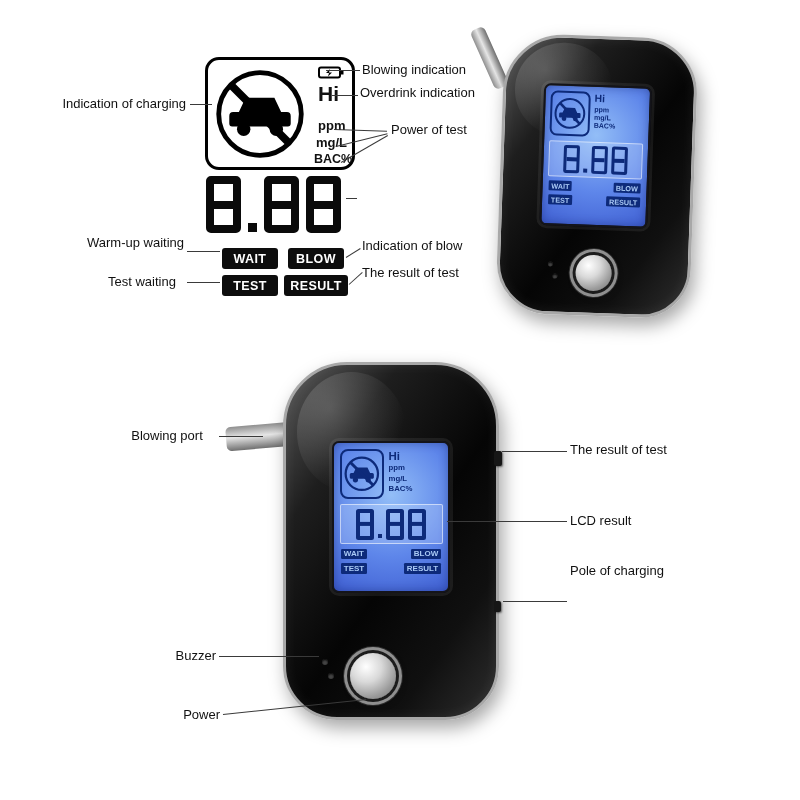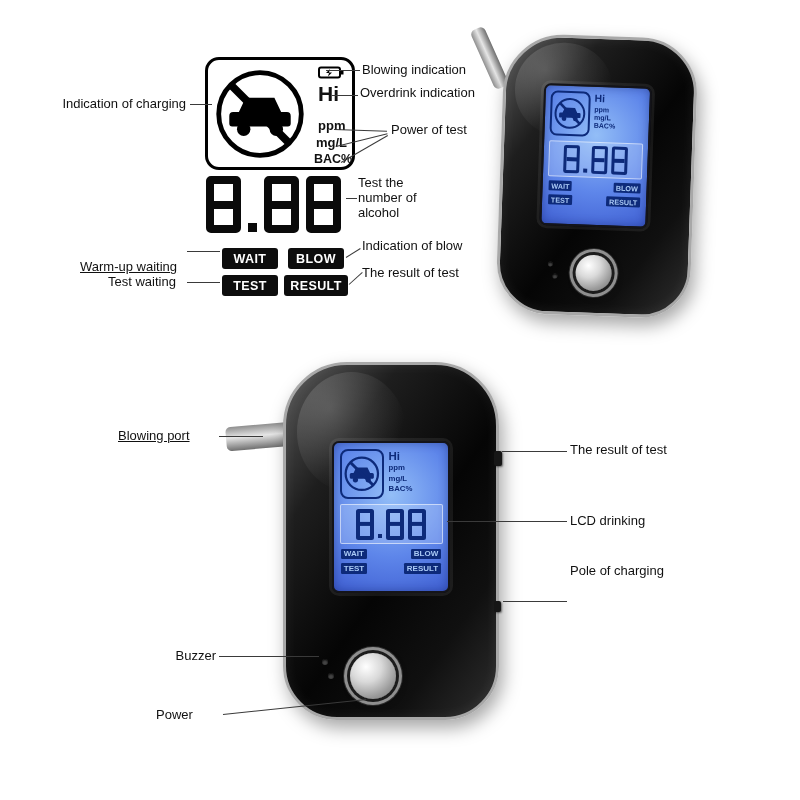--- a/index.html
+++ b/index.html
@@ -7,30 +7,30 @@
 
   
   .callout{position:absolute;font-size:13px;line-height:1.15;color:#111;}
   .line{position:absolute;height:1px;background:#3a3a3a;transform-origin:left center;}
 
   .cl-drinking{left:56px;top:97px;width:130px;text-align:right;}
   .cl-battery{left:362px;top:63px;}
   .cl-overdrink{left:360px;top:86px;}
   .cl-unit{left:391px;top:123px;}
   .cl-number{left:358px;top:176px;width:92px;}
-  .cl-warmup{left:80px;top:260px;width:104px;text-decoration:underline;}
+  .cl-warmup{left:80px;top:236px;width:104px;text-align:right;}
   .cl-blow{left:362px;top:239px;}
-  .cl-testwait{left:108px;top:275px;width:84px;text-align:left;}
+  .cl-testwait{left:100px;top:275px;width:84px;text-align:center;}
   .cl-result{left:362px;top:266px;}
-  .cl-blowport{left:118px;top:429px;width:98px;text-align:left;text-decoration:underline;}
+  .cl-blowport{left:118px;top:429px;width:98px;text-align:center;}
   .cl-result2{left:570px;top:443px;}
   .cl-lcd{left:570px;top:514px;}
   .cl-charge{left:570px;top:564px;}
   .cl-buzzer{left:148px;top:649px;width:68px;text-align:right;}
-  .cl-power{left:156px;top:708px;width:64px;text-align:left;}
+  .cl-power{left:156px;top:708px;width:64px;text-align:right;}
 
   .ln-drinking{left:190px;top:104px;width:22px;}
   .ln-battery{left:326px;top:70px;width:34px;}
   .ln-overdrink{left:332px;top:95px;width:26px;}
   .ln-unit1{left:334px;top:129px;width:53px;transform:rotate(2deg);}
   .ln-unit2{left:336px;top:146px;width:53px;transform:rotate(-14deg);}
   .ln-unit3{left:341px;top:162px;width:54px;transform:rotate(-30deg);}
   .ln-number{left:346px;top:198px;width:11px;}
   .ln-warmup{left:187px;top:251px;width:33px;}
   .ln-blow{left:346px;top:257px;width:17px;transform:rotate(-32deg);}
@@ -149,21 +149,20 @@
 
   <div class="diag-btn db-wait">WAIT</div>
   <div class="diag-btn db-blow">BLOW</div>
   <div class="diag-btn db-test">TEST</div>
   <div class="diag-btn db-result">RESULT</div>
 
   <div class="callout cl-drinking">Indication of charging</div>
   <div class="callout cl-battery">Blowing indication</div>
   <div class="callout cl-overdrink">Overdrink indication</div>
   <div class="callout cl-unit">Power of test</div>
-  <div class="callout cl-number">Test the number of alcohol</div>
   <div class="callout cl-warmup">Warm-up waiting</div>
   <div class="callout cl-blow">Indication of blow</div>
   <div class="callout cl-testwait">Test waiting</div>
   <div class="callout cl-result">The result of test</div>
 
   <div class="line ln-drinking"></div>
   <div class="line ln-battery"></div>
   <div class="line ln-overdrink"></div>
   <div class="line ln-unit1"></div>
   <div class="line ln-unit2"></div>
@@ -263,21 +262,21 @@
     </div>
     <span class="buzzer-dot bz1"></span>
     <span class="buzzer-dot bz2"></span>
     <div class="power-btn"></div>
     <span class="side-nub nub-result"></span>
     <span class="side-nub nub-charge"></span>
   </div>
 
   <div class="callout cl-blowport">Blowing port</div>
   <div class="callout cl-result2">The result of test</div>
-  <div class="callout cl-lcd">LCD drinking</div>
+  <div class="callout cl-lcd">LCD result</div>
   <div class="callout cl-charge">Pole of charging</div>
   <div class="callout cl-buzzer">Buzzer</div>
   <div class="callout cl-power">Power</div>
 
   <div class="line ln-blowport"></div>
   <div class="line ln-result2"></div>
   <div class="line ln-lcd"></div>
   <div class="line ln-charge"></div>
   <div class="line ln-buzzer"></div>
   <div class="line ln-power"></div>

